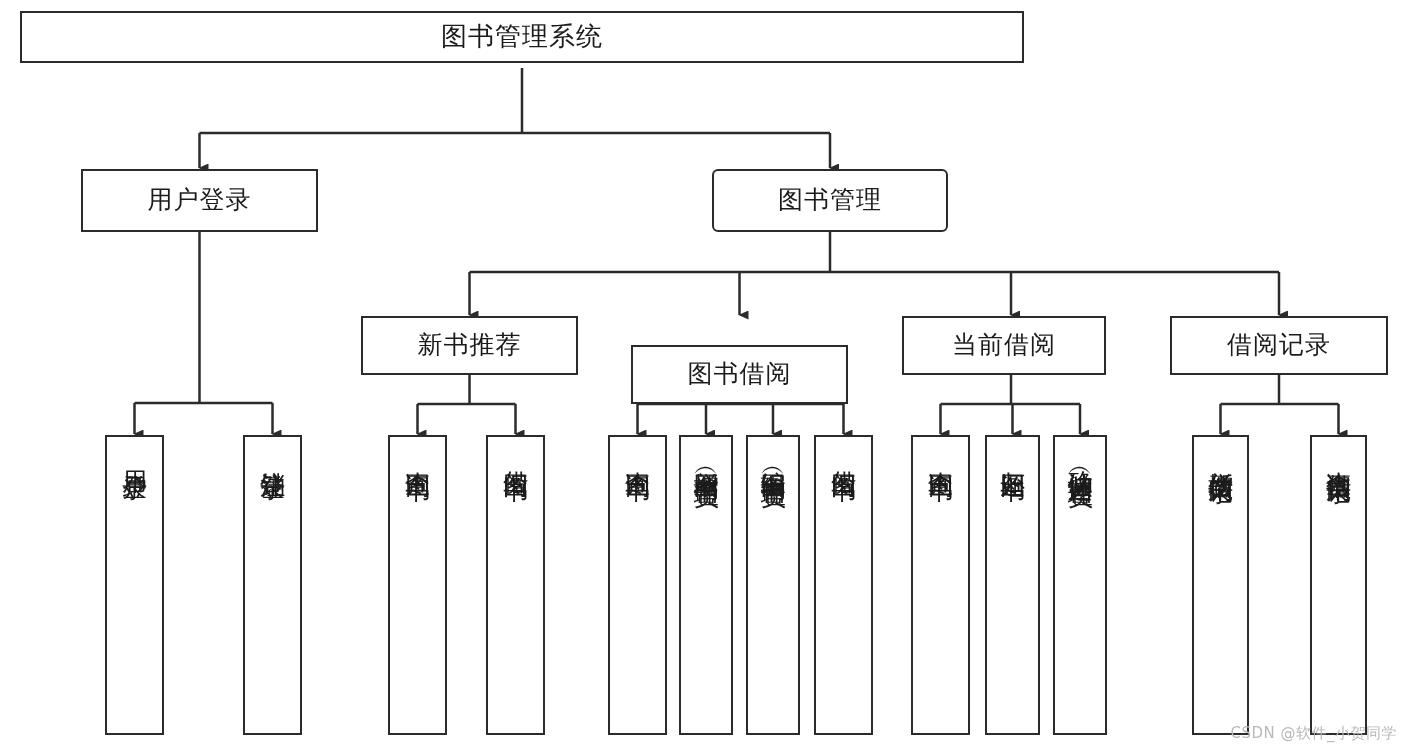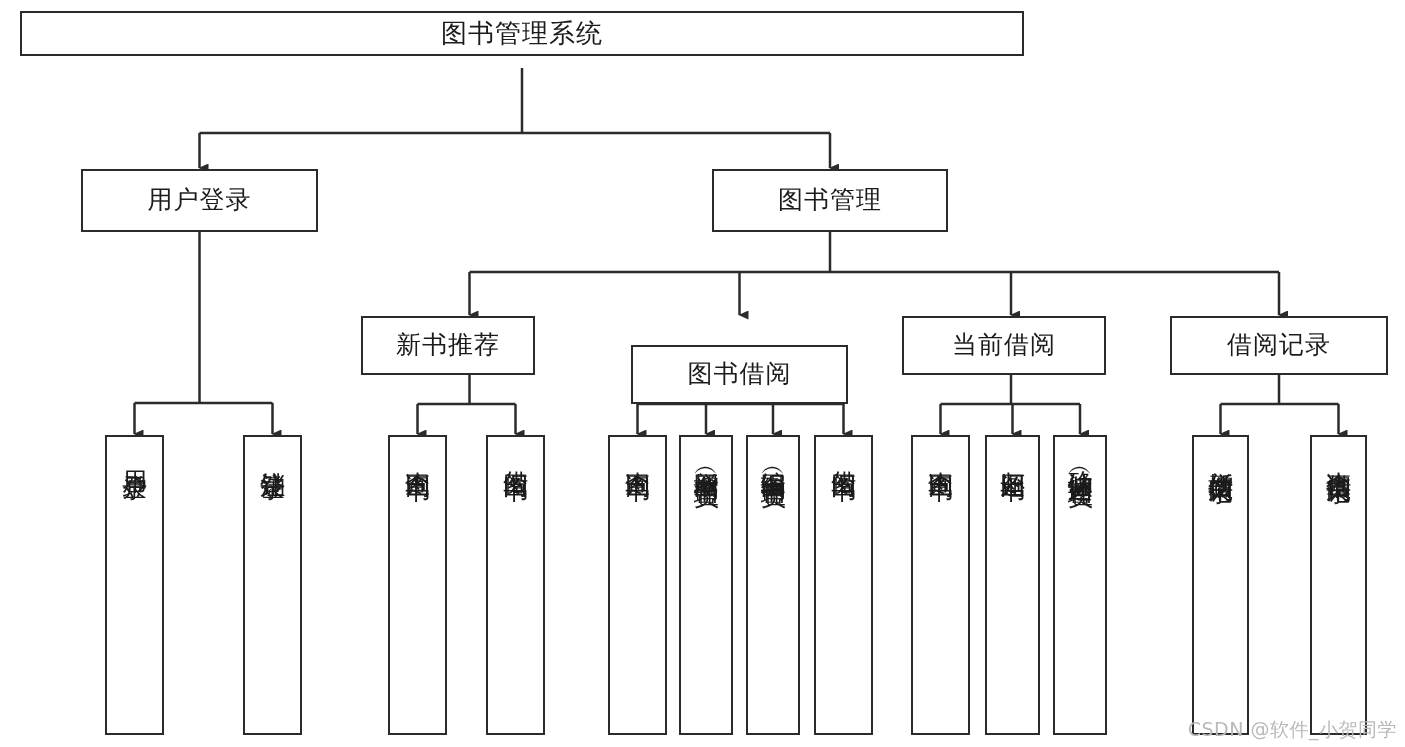--- a/index.html
+++ b/index.html
@@ -55,21 +55,21 @@
     white-space: nowrap;
     color: #1b1b1b;
   }
   .node.root.horizontal {
     font-size: 26px;
   }
   #watermark {
     position: absolute;
     right: 8px;
     bottom: 4px;
-    font-size: 19px;
+    font-size: 15px;
     color: #b9b9b9;
     letter-spacing: 0.5px;
     white-space: nowrap;
     user-select: none;
   }
 </style>
 </head>
 <body>
 
 <div id="diagram-root">
@@ -110,34 +110,34 @@
         <line x1="940.5" y1="404" x2="940.5" y2="434" stroke="#2b2b2b" stroke-width="2.5" marker-end="url(#arrowhead)"></line>
         <line x1="1012.5" y1="404" x2="1012.5" y2="434" stroke="#2b2b2b" stroke-width="2.5" marker-end="url(#arrowhead)"></line>
         <line x1="1080" y1="404" x2="1080" y2="434" stroke="#2b2b2b" stroke-width="2.5" marker-end="url(#arrowhead)"></line>
         <line x1="1279" y1="375" x2="1279" y2="404" stroke="#2b2b2b" stroke-width="2.5"></line>
         <line x1="1220.5" y1="404" x2="1338.5" y2="404" stroke="#2b2b2b" stroke-width="2.5"></line>
         <line x1="1220.5" y1="404" x2="1220.5" y2="434" stroke="#2b2b2b" stroke-width="2.5" marker-end="url(#arrowhead)"></line>
         <line x1="1338.5" y1="404" x2="1338.5" y2="434" stroke="#2b2b2b" stroke-width="2.5" marker-end="url(#arrowhead)"></line>
       </g>
   </svg>
 
-  <div class="node root horizontal" id="node-root" style="left: 20px; top: 11px; width: 1004px; height: 45px;">
+  <div class="node root horizontal" id="node-root" style="left: 20px; top: 11px; width: 1004px; height: 52px;">
     <span>图书管理系统</span>
   </div>
 
   <div id="level2-layer">
       <div class="node horizontal" id="node-user-login" style="left: 81px; top: 169px; width: 237px; height: 63px;">
         <span>用户登录</span>
       </div>
-      <div class="node horizontal" id="node-book-manage" style="left: 712px; top: 169px; width: 236px; height: 63px;">
+      <div class="node horizontal" id="node-book-manage" style="left: 712px; top: 169px; width: 236px; height: 63px; border-radius: 6px;">
         <span>图书管理</span>
       </div>
     </div>
   <div id="level3-layer">
-      <div class="node horizontal" id="node-new-book-recommend" style="left: 361px; top: 316px; width: 174px; height: 59px;">
+      <div class="node horizontal" id="node-new-book-recommend" style="left: 361px; top: 316px; width: 217px; height: 59px;">
         <span>新书推荐</span>
       </div>
       <div class="node horizontal" id="node-book-borrow" style="left: 631px; top: 316px; width: 217px; height: 59px; margin-top: 29px;">
         <span>图书借阅</span>
       </div>
       <div class="node horizontal" id="node-current-borrow" style="left: 902px; top: 316px; width: 204px; height: 59px;">
         <span>当前借阅</span>
       </div>
       <div class="node horizontal" id="node-borrow-record" style="left: 1170px; top: 316px; width: 218px; height: 59px; text-align: right;">
         <span>借阅记录</span>

